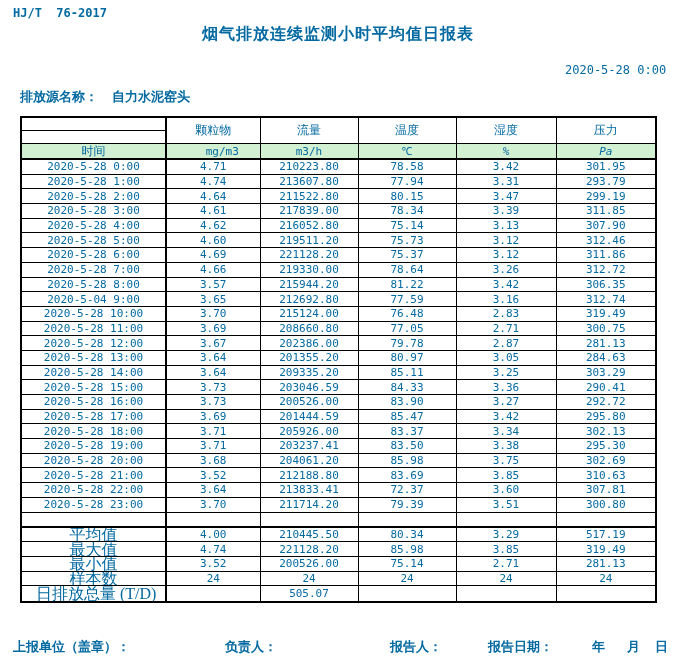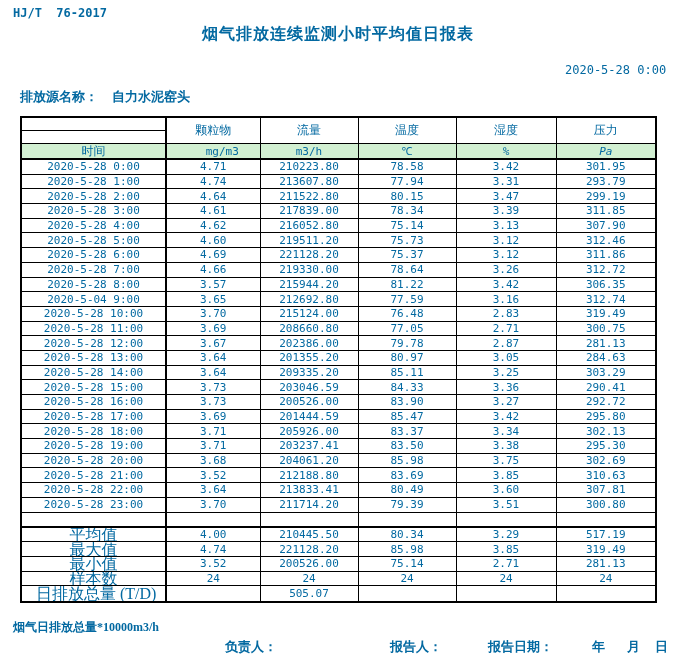--- a/index.html
+++ b/index.html
@@ -266,21 +266,21 @@
           <td>3.52</td>
           <td>212188.80</td>
           <td>83.69</td>
           <td>3.85</td>
           <td>310.63</td>
         </tr>
         <tr class="data-row">
           <td>2020-5-28 22:00</td>
           <td>3.64</td>
           <td>213833.41</td>
-          <td>80.49</td>
+          <td>72.37</td>
           <td>3.60</td>
           <td>307.81</td>
         </tr>
         <tr class="data-row">
           <td>2020-5-28 23:00</td>
           <td>3.70</td>
           <td>211714.20</td>
           <td>79.39</td>
           <td>3.51</td>
           <td>300.80</td>
@@ -329,23 +329,23 @@
           <td>日排放总量 (T/D)</td>
           <td></td>
           <td>505.07</td>
           <td></td>
           <td></td>
           <td></td>
         </tr>
       </tbody>
   </table>
 
-  <div class="footer-note">烟气日排放总量*10000m3/h</div>
 
   <div class="footer-sign">
+    <span class="lbl-unit">上报单位（盖章）：</span>
     <span class="lbl-resp">负责人：</span>
     <span class="lbl-reporter">报告人：</span>
     <span class="lbl-date">报告日期：</span>
     <span class="lbl-year">年</span>
     <span class="lbl-month">月</span>
     <span class="lbl-day">日</span>
   </div>
 
 </div>
 

